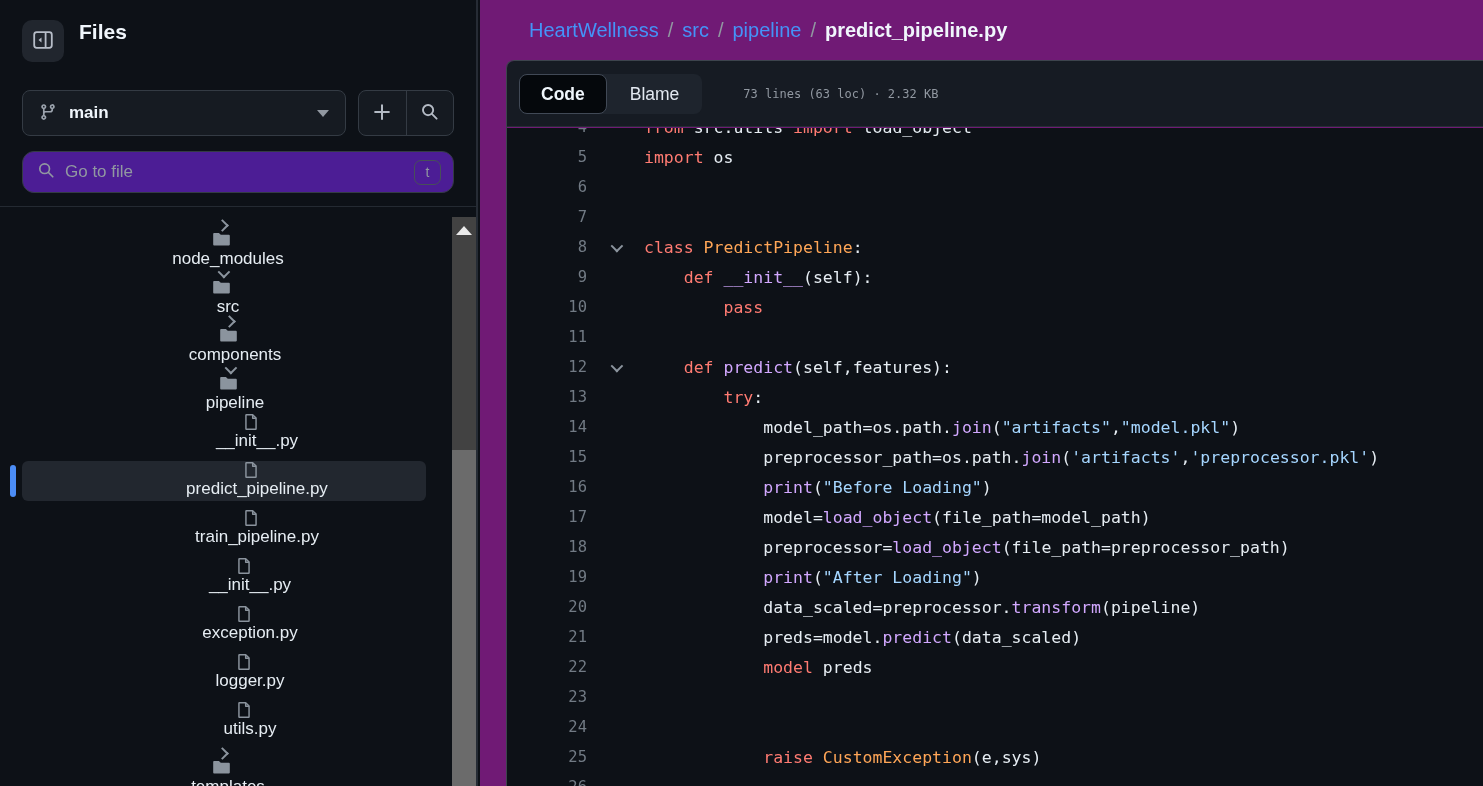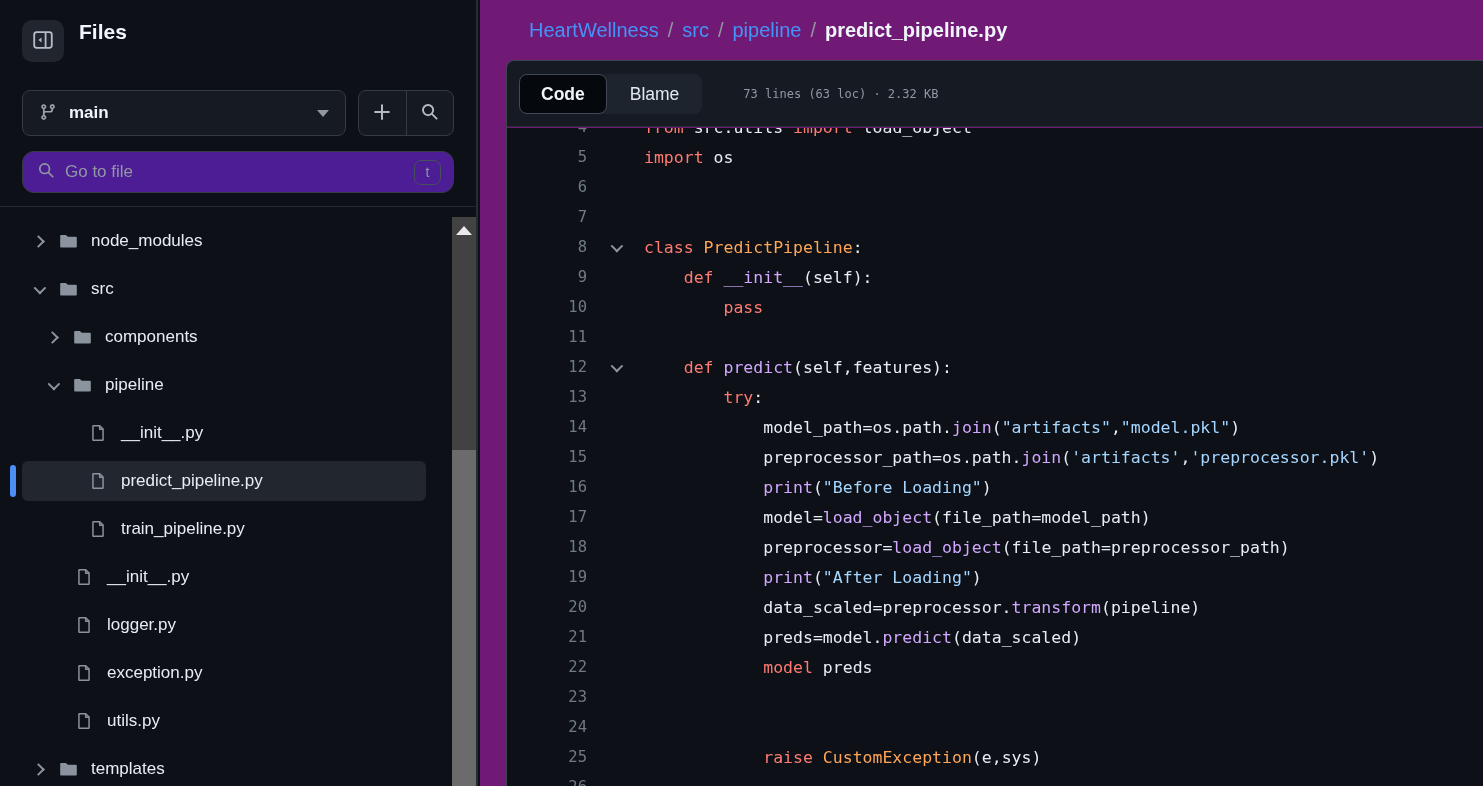--- a/index.html
+++ b/index.html
@@ -27,21 +27,21 @@
   .group-btn + .group-btn { border-left:1px solid #343b44; }
   .goto-box { margin-top:15px; height:42px; border:1px solid #343b44; border-radius:12px;
               display:flex; align-items:center; padding:0 12px 0 14px; gap:10px; background:#4c1d95; }
   .goto-input { flex:1; background:transparent; border:none; outline:none; color:#e6edf3;
                 font-size:17px; font-family:"Liberation Sans",sans-serif; }
   .goto-input::placeholder { color:#9198a1; }
   .key-badge { width:27px; height:25px; border:1px solid #474f59; border-radius:7px; color:#9198a1;
                font-size:14px; display:flex; align-items:center; justify-content:center; }
   .tree-wrap { margin-top:13px; border-top:1px solid #242a32; padding:14px 50px 0 22px; }
   .trow { position:relative; height:40px; margin-bottom:8px; border-radius:6px;
-          display:flex; align-items:center; cursor:pointer; }
+          display:flex; align-items:center; cursor:pointer;flex-direction:column; }
   .trow.sel { background:#22272f; }
   .trow.sel::before { content:""; position:absolute; left:-12px; top:4px; width:6px; height:32px;
                       border-radius:3px; background:#4c8df6; }
   .chevbox { width:16px; margin-right:12px; display:flex; justify-content:center; }
   .chev { display:inline-block; width:9px; height:9px;
           border-right:2px solid #8b949e; border-bottom:2px solid #8b949e; }
   .chev.right { transform:rotate(-45deg); }
   .chev.down  { transform:rotate(45deg) translateY(-2px); }
   .ticon { width:20px; margin-right:13px; display:flex; justify-content:center; }
   .tlabel { font-size:17px; color:#e6edf3; }
@@ -229,30 +229,30 @@
         </span>
         <span class="tlabel">__init__.py</span>
       </div>
       <div class="trow" style="padding-left: 52px;">
         <span class="ticon">
           <svg width="18" height="18" viewBox="0 0 16 16" fill="none">
             <path stroke="#8b949e" stroke-width="1.3" stroke-linejoin="round" d="M3.5 1.9c0-.22.18-.4.4-.4h5.6l3 3v9.6c0 .22-.18.4-.4.4H3.9a.4.4 0 0 1-.4-.4V1.9Z"></path>
             <path stroke="#8b949e" stroke-width="1.3" stroke-linejoin="round" d="M9.5 1.7v3h3"></path>
           </svg>
         </span>
+        <span class="tlabel">exception.py</span>
+      </div>
+      <div class="trow" style="padding-left: 52px;">
+        <span class="ticon">
+          <svg width="18" height="18" viewBox="0 0 16 16" fill="none">
+            <path stroke="#8b949e" stroke-width="1.3" stroke-linejoin="round" d="M3.5 1.9c0-.22.18-.4.4-.4h5.6l3 3v9.6c0 .22-.18.4-.4.4H3.9a.4.4 0 0 1-.4-.4V1.9Z"></path>
+            <path stroke="#8b949e" stroke-width="1.3" stroke-linejoin="round" d="M9.5 1.7v3h3"></path>
+          </svg>
+        </span>
         <span class="tlabel">logger.py</span>
-      </div>
-      <div class="trow" style="padding-left: 52px;">
-        <span class="ticon">
-          <svg width="18" height="18" viewBox="0 0 16 16" fill="none">
-            <path stroke="#8b949e" stroke-width="1.3" stroke-linejoin="round" d="M3.5 1.9c0-.22.18-.4.4-.4h5.6l3 3v9.6c0 .22-.18.4-.4.4H3.9a.4.4 0 0 1-.4-.4V1.9Z"></path>
-            <path stroke="#8b949e" stroke-width="1.3" stroke-linejoin="round" d="M9.5 1.7v3h3"></path>
-          </svg>
-        </span>
-        <span class="tlabel">exception.py</span>
       </div>
       <div class="trow" style="padding-left: 52px;">
         <span class="ticon">
           <svg width="18" height="18" viewBox="0 0 16 16" fill="none">
             <path stroke="#8b949e" stroke-width="1.3" stroke-linejoin="round" d="M3.5 1.9c0-.22.18-.4.4-.4h5.6l3 3v9.6c0 .22-.18.4-.4.4H3.9a.4.4 0 0 1-.4-.4V1.9Z"></path>
             <path stroke="#8b949e" stroke-width="1.3" stroke-linejoin="round" d="M9.5 1.7v3h3"></path>
           </svg>
         </span>
         <span class="tlabel">utils.py</span>
       </div>

